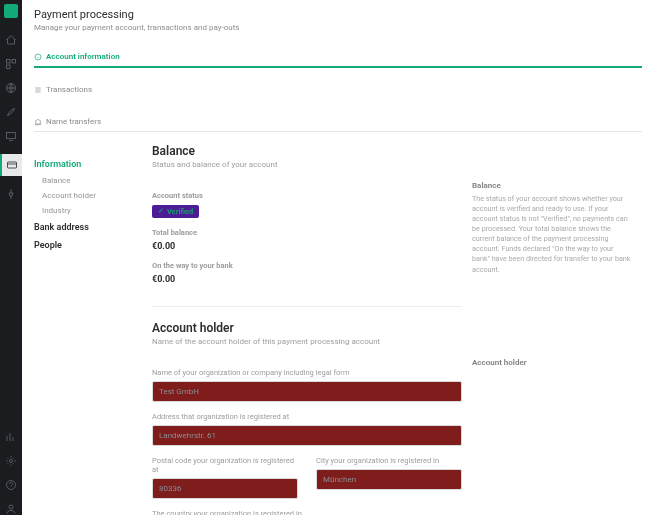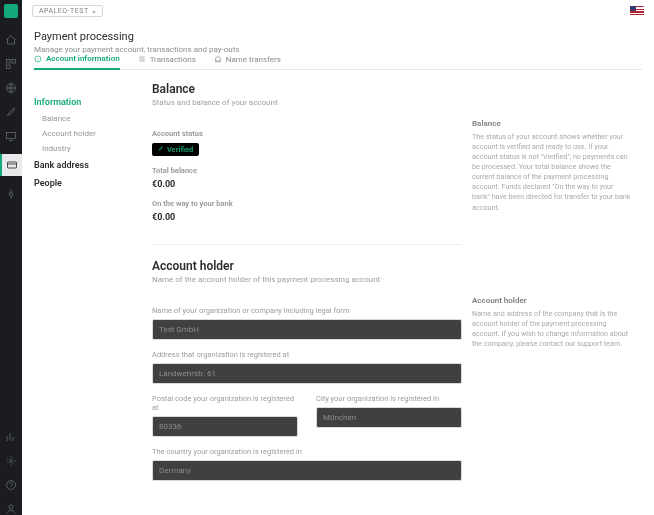--- a/index.html
+++ b/index.html
@@ -12,44 +12,44 @@
 .rail .spacer { flex:1; }
 .main { flex:1; display:flex; flex-direction:column; overflow:hidden; }
 .topbar { height:22px; display:flex; align-items:center; padding:0 10px; justify-content:space-between; }
 .crumb { border:1px solid #d6d7d8; border-radius:2px; padding:1px 6px; font-size:7px; color:#7c7f82; letter-spacing:0.5px; display:flex; align-items:center; gap:4px;}
 .crumb::after { content:"▾"; font-size:6px; color:#a4a6a8; }
 .flag { width:14px; height:10px; display:inline-block; background:linear-gradient(#b22234 0 8%, #fff 8% 16%, #b22234 16% 24%, #fff 24% 32%, #b22234 32% 40%, #fff 40% 48%, #b22234 48% 56%, #fff 56% 64%, #b22234 64% 72%, #fff 72% 80%, #b22234 80% 88%, #fff 88% 100%); position:relative; border-radius:1px;}
 .flag::before { content:""; position:absolute; top:0; left:0; width:6px; height:5px; background:#3c3b6e; }
 .page { padding:8px 12px 0 12px; flex:1; display:flex; flex-direction:column; overflow:hidden; }
 h1 { font-size:11px; font-weight:400; color:#2c2d2f; }
 .subtitle { font-size:8px; color:#8c8e90; margin-top:2px; }
-.tabs { display:flex; gap:18px; margin-top:0; border-bottom:1px solid #e5e6e7; }
+.tabs { display:flex; gap:18px; margin-top:20px; border-bottom:1px solid #e5e6e7;flex-direction:column; }
 .tab { display:flex; gap:4px; align-items:center; font-size:8px; color:#898b8d; padding-bottom:5px; cursor:pointer; }
 .tab.active { color:#14a97b; border-bottom:2px solid #14a97b; margin-bottom:-1px; font-weight:600;}
 .tab svg { width:8px; height:8px; stroke:currentColor; fill:none; stroke-width:2; }
 .content { display:flex; flex:1; overflow:auto; }
 .sidenav { width:118px; padding-top:23px; }
 .sidenav .grp { font-size:9px; font-weight:600; color:#2c2d2f; padding:4px 0; cursor:pointer; }
 .sidenav .grp.accent { color:#14a97b; }
 .sidenav .sub { font-size:8px; color:#949698; padding:3px 0 3px 8px; cursor:pointer; }
 .panel { flex:1; padding:12px 0 20px 0; }
 .section-head h2 { font-size:12px; font-weight:600; color:#2c2d2f; }
 .section-head .desc { font-size:8px; color:#9c9ea0; margin-top:2px; }
 .row { display:flex; margin-top:12px; }
 .left { width:310px; }
 .right { width:160px; margin-left:10px; }
 .right .r-title { font-size:8px; color:#7d7f81; font-weight:600; margin-bottom:4px;}
 .right .r-body { font-size:7.2px; color:#a8aaab; line-height:1.4; }
 .label { font-size:7.5px; color:#9b9d9f; margin-bottom:4px; display:block; }
-.badge { display:inline-flex; align-items:center; gap:3px; background:#000000; color:#159a6e; font-size:7.5px; padding:2px 6px; border-radius:2px; }
+.badge { display:inline-flex; align-items:center; gap:3px; background:#4c1d95; color:#159a6e; font-size:7.5px; padding:2px 6px; border-radius:2px; }
 .badge::before { content:"✓"; font-size:7px; }
 .value { font-size:9px; color:#2c2d2f; margin-top:2px; }
 .block { margin-top:10px;font-weight:bold; }
 .divider { border:none; border-top:1px solid #eceded; margin:22px 0 14px 0; width:310px;}
-.input { width:100%; border:1px solid #d9dadb; border-radius:2px; padding:5px 6px; font-size:8px; color:#8b8d8f; background:#404040; }
+.input { width:100%; border:1px solid #d9dadb; border-radius:2px; padding:5px 6px; font-size:8px; color:#8b8d8f; background:#7f1d1d; }
 .field { margin-top:10px; }
 .two { display:flex; gap:18px; }
 .two .field { flex:1; }
 </style>
 </head>
 <body>
 
 <div class="rail">
   <div class="logo"></div>
   <div class="ico">
@@ -112,26 +112,20 @@
     </div>
   <div class="ico">
       <svg viewBox="0 0 24 24">
         <circle cx="12" cy="8" r="4"></circle>
         <path d="M4 21c0-4 4-6 8-6s8 2 8 6"></path>
       </svg>
     </div>
 </div>
 
 <div class="main">
-  <div class="topbar">
-    <div class="crumb">
-        <span>APALEO-TEST</span>
-      </div>
-    <span class="flag"></span>
-  </div>
 
   <div class="page">
     <h1>Payment processing</h1>
     <div class="subtitle">Manage your payment account, transactions and pay-outs</div>
 
     <div class="tabs">
       <div class="tab active">
         <svg viewBox="0 0 24 24">
             <circle cx="12" cy="12" r="9"></circle>
             <path d="M12 8h0M12 12v4"></path>
@@ -217,19 +211,18 @@
                 <input class="input" readonly="" value="München" style="">
               </div>
             </div>
             <div class="field">
               <span class="label">The country your organization is registered in</span>
               <input class="input" readonly="" value="Germany" style="">
             </div>
           </div>
           <div class="right">
             <div class="r-title">Account holder</div>
-            <div class="r-body">Name and address of the company that is the account holder of the payment processing account. If you wish to change information about the company, please contact our support team.</div>
           </div>
         </div>
       </div>
     </div>
   </div>
 </div>
 
 </body></html>

